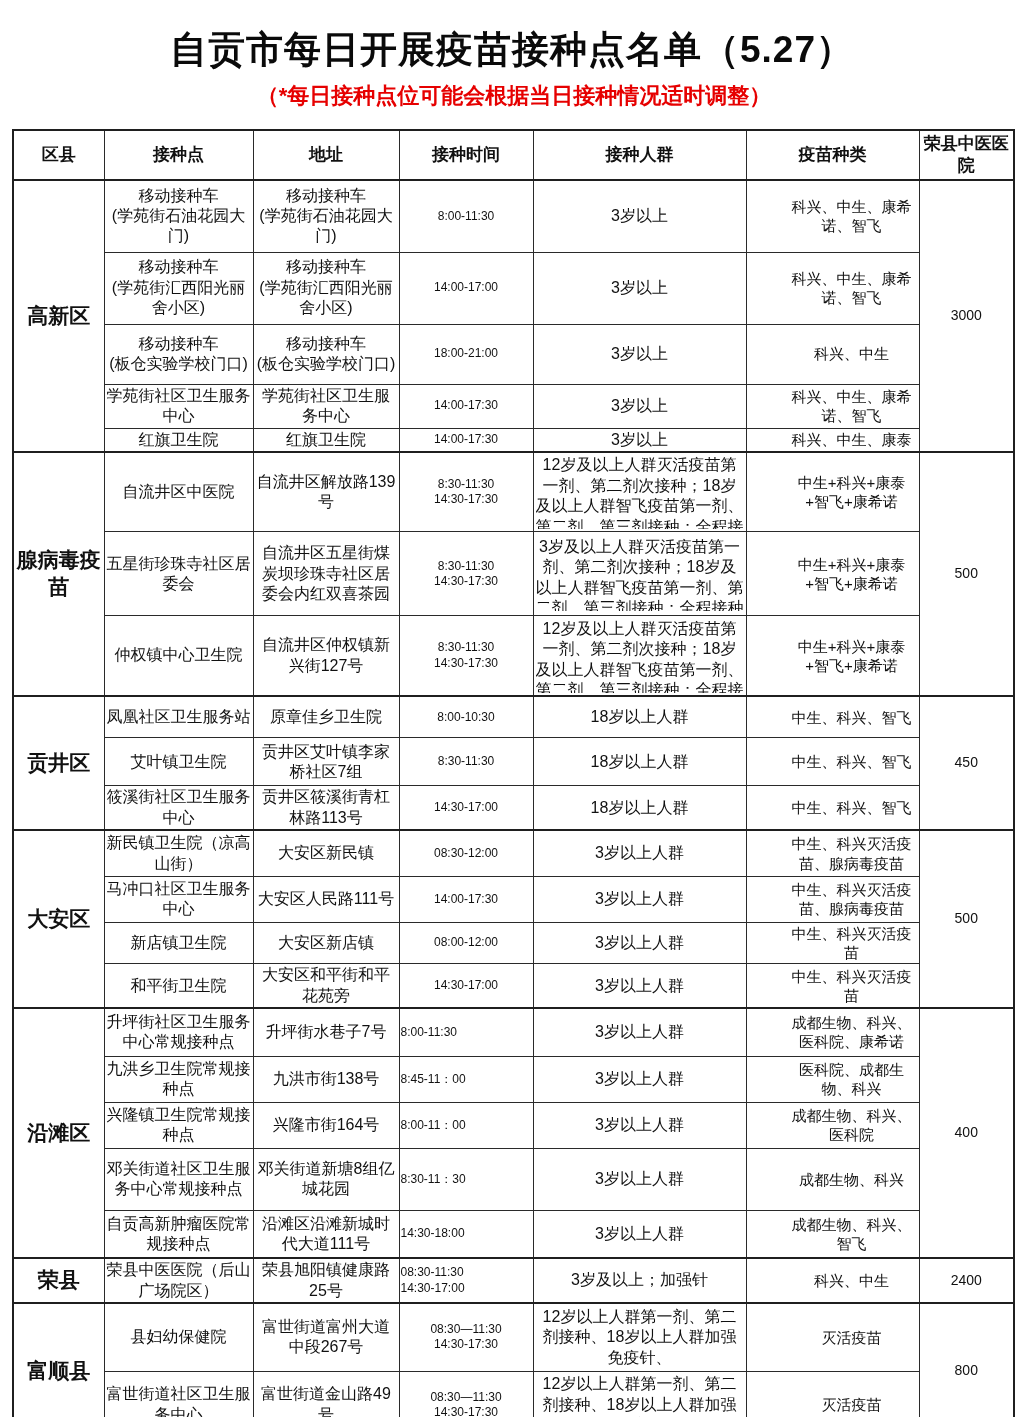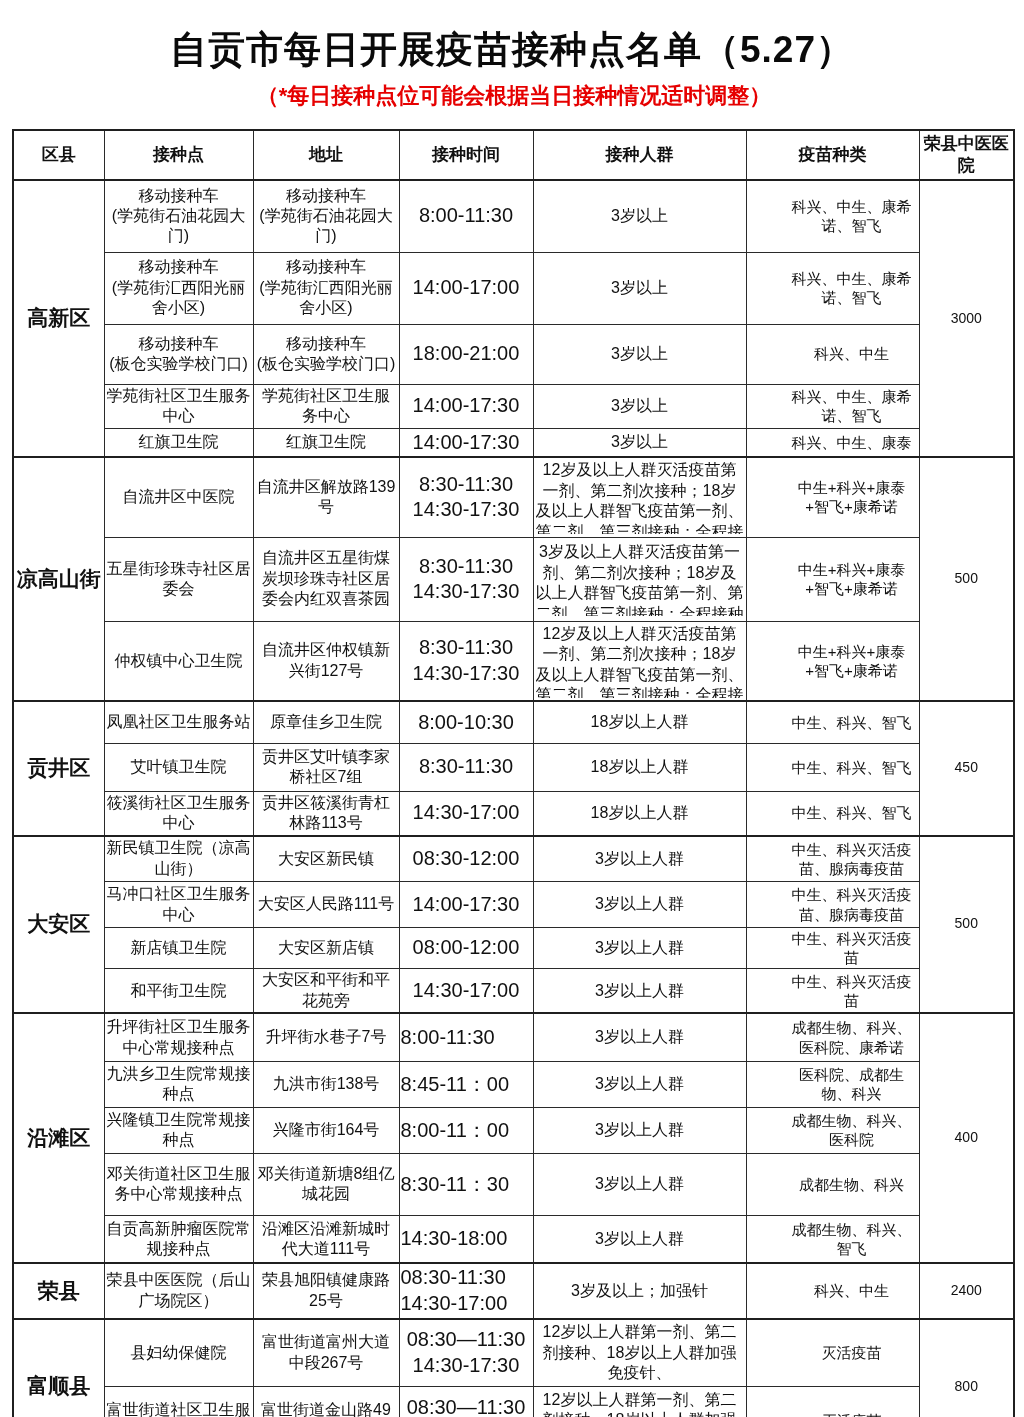--- a/index.html
+++ b/index.html
@@ -23,21 +23,21 @@
   }
   .vt th,.vt td{
     border:1.5px solid #2a2a2a;
     text-align:center;vertical-align:middle;
     font-size:16px;line-height:1.28;
     padding:1px 2px;white-space:pre-line;
     overflow:hidden;word-break:break-all;
   }
   .vt th{font-size:17px;font-weight:700;padding:2px 3px;}
   .vt td.district{font-weight:700;font-size:21px;}
-  .vt td.time{font-size:20px;}
+  .vt td.time{font-size:12px;}
   .vt td.vax{font-size:15px;padding-left:40px;}
   .vt td.plan{font-size:14px;}
   .vt td.tleft{text-align:left;padding-left:1px;white-space:nowrap;}
   .vt tr.sec > td{border-top:2px solid #1f1f1f;}
   .clip{height:74px;overflow:hidden;text-align:center;}
 </style>
 </head>
 <body>
 
 <div class="page">
@@ -105,21 +105,21 @@
       </tr>
       <tr style="height:14px">
         <td>红旗卫生院</td>
         <td>红旗卫生院</td>
         <td class="time">14:00-17:30</td>
         <td>3岁以上</td>
         <td class="vax">科兴、中生、康泰</td>
       </tr>
 
       <tr class="sec" style="height:80px">
-        <td class="district" rowspan="3">凉高山街</td>
+        <td class="district" rowspan="3">腺病毒疫苗</td>
         <td>自流井区中医院</td>
         <td>自流井区解放路139号</td>
         <td class="time">8:30-11:30
 14:30-17:30</td>
         <td><div class="clip">12岁及以上人群灭活疫苗第一剂、第二剂次接种；18岁及以上人群智飞疫苗第一剂、第二剂、第三剂接种；全程接种灭</div></td>
         <td class="vax">中生+科兴+康泰+智飞+康希诺</td>
         <td class="plan" rowspan="3">500</td>
       </tr>
       <tr style="height:84px">
         <td>五星街珍珠寺社区居委会</td>

